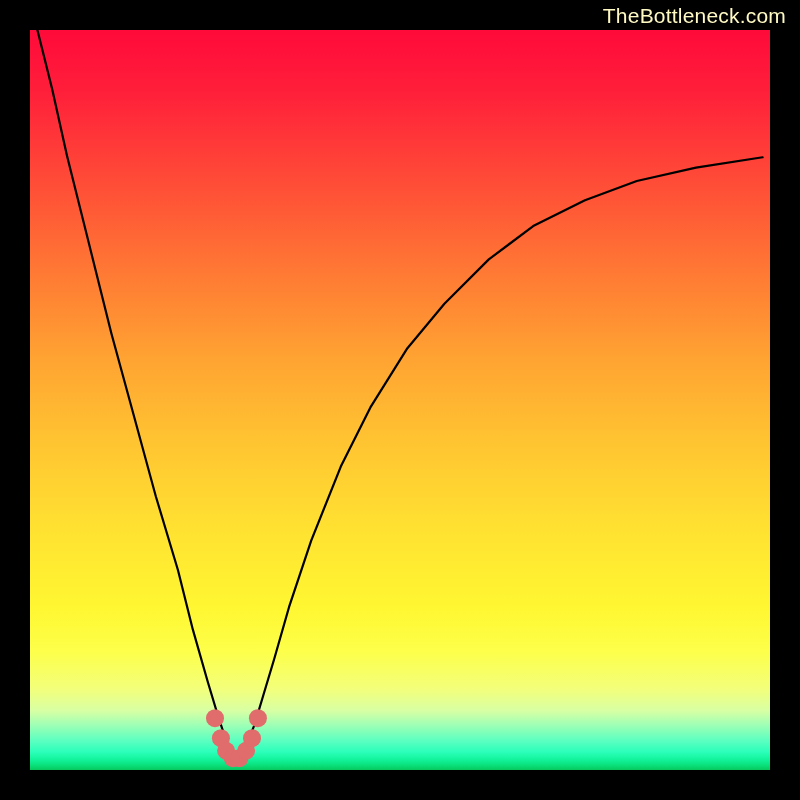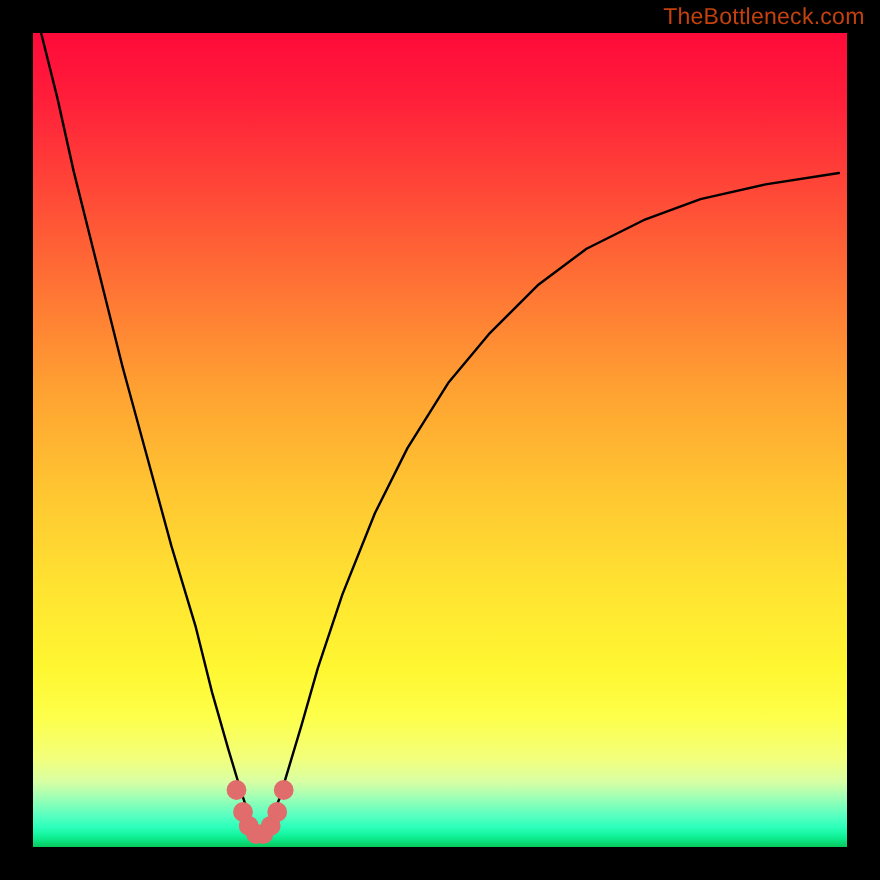--- a/index.html
+++ b/index.html
@@ -15,21 +15,21 @@
     height: 800px;
     background: #000;
     position: relative;
   }
   .attribution {
     position: absolute;
     top: 4px;
     right: 14px;
     font-family: Arial, Helvetica, sans-serif;
     font-size: 21px;
-    color: #c2410c;
+    color: #fef9c3;
     letter-spacing: 0.2px;
     z-index: 20;
   }
   .plot {
     position: absolute;
     left: 30px;
     top: 30px;
     width: 740px;
     height: 740px;
     overflow: hidden;

